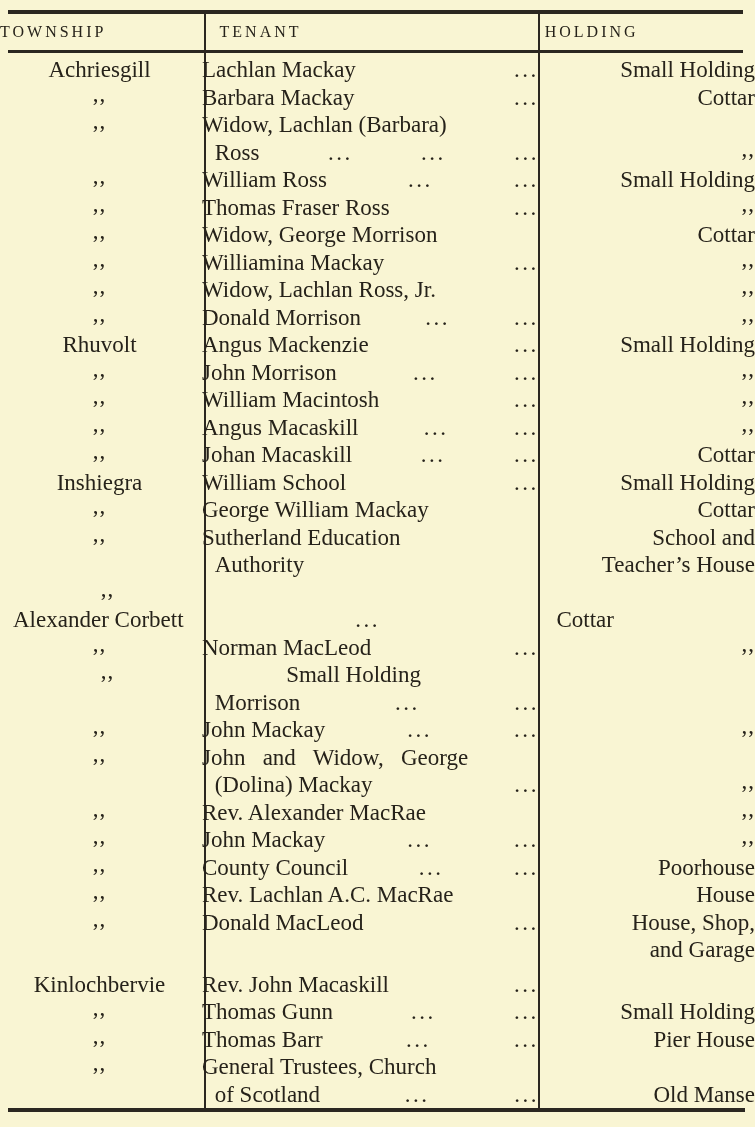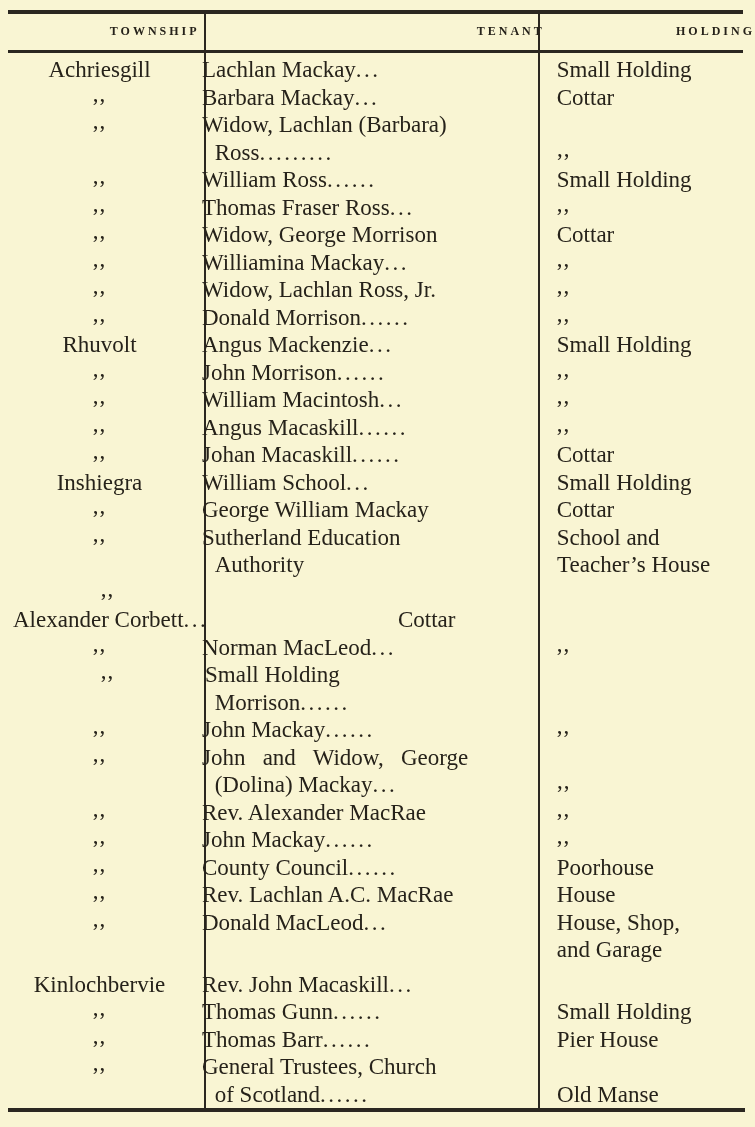--- a/index.html
+++ b/index.html
@@ -16,42 +16,42 @@
   .top-rule{top:10px;height:4px;}
   .header-rule{top:50px;height:2.5px;}
   .bottom-rule{top:1108px;height:4px;left:8px;right:10px;}
   
   .vsep{position:absolute;top:10px;height:1102px;width:2px;background:#2b2720;}
   .sep-1{left:204px;}
   .sep-2{left:538px;}
   
   .header-row{position:absolute;top:13px;left:0;right:0;height:37px;display:flex;}
   .header-cell{
-    font-weight:bold;font-size:12px;letter-spacing:3px;
-    text-align:right;line-height:37px;
+    font-weight:normal;font-size:16px;letter-spacing:3px;
+    text-align:left;line-height:37px;
   }
   .hc1{width:205px;}
   .hc2{width:334px;margin-left:20px;}
   .hc3{width:216px;}
   
   .tbody{position:absolute;top:56px;left:0;right:0;}
   .line{display:flex;height:27.5px;}
   .gap-above{margin-top:7px;}
   .cell{line-height:27.5px;font-size:23px;box-sizing:border-box;}
   .township{width:205px;text-align:center;padding-left:10px;}
   .tenant{
     width:398px;
-    display:flex;align-items:baseline;
+    display:flex;justify-content:space-between;align-items:baseline;
     padding:0 18px 0 13px;
   }
   .tenant.indent{padding-left:26px;}
   .tenant.justify{word-spacing:0.5em;}
   .tenant .name{white-space:pre;}
   .leader{letter-spacing:2.5px;}
-  .holding{width:216px;text-align:left;}
+  .holding{width:216px;text-align:right;}
   .ditto{position:relative;top:-4px;letter-spacing:1px;}
 </style>
 </head>
 <body>
 
 <div class="page">
 
   <div class="hrule top-rule"></div>
 
   <div class="vsep sep-1"></div>

